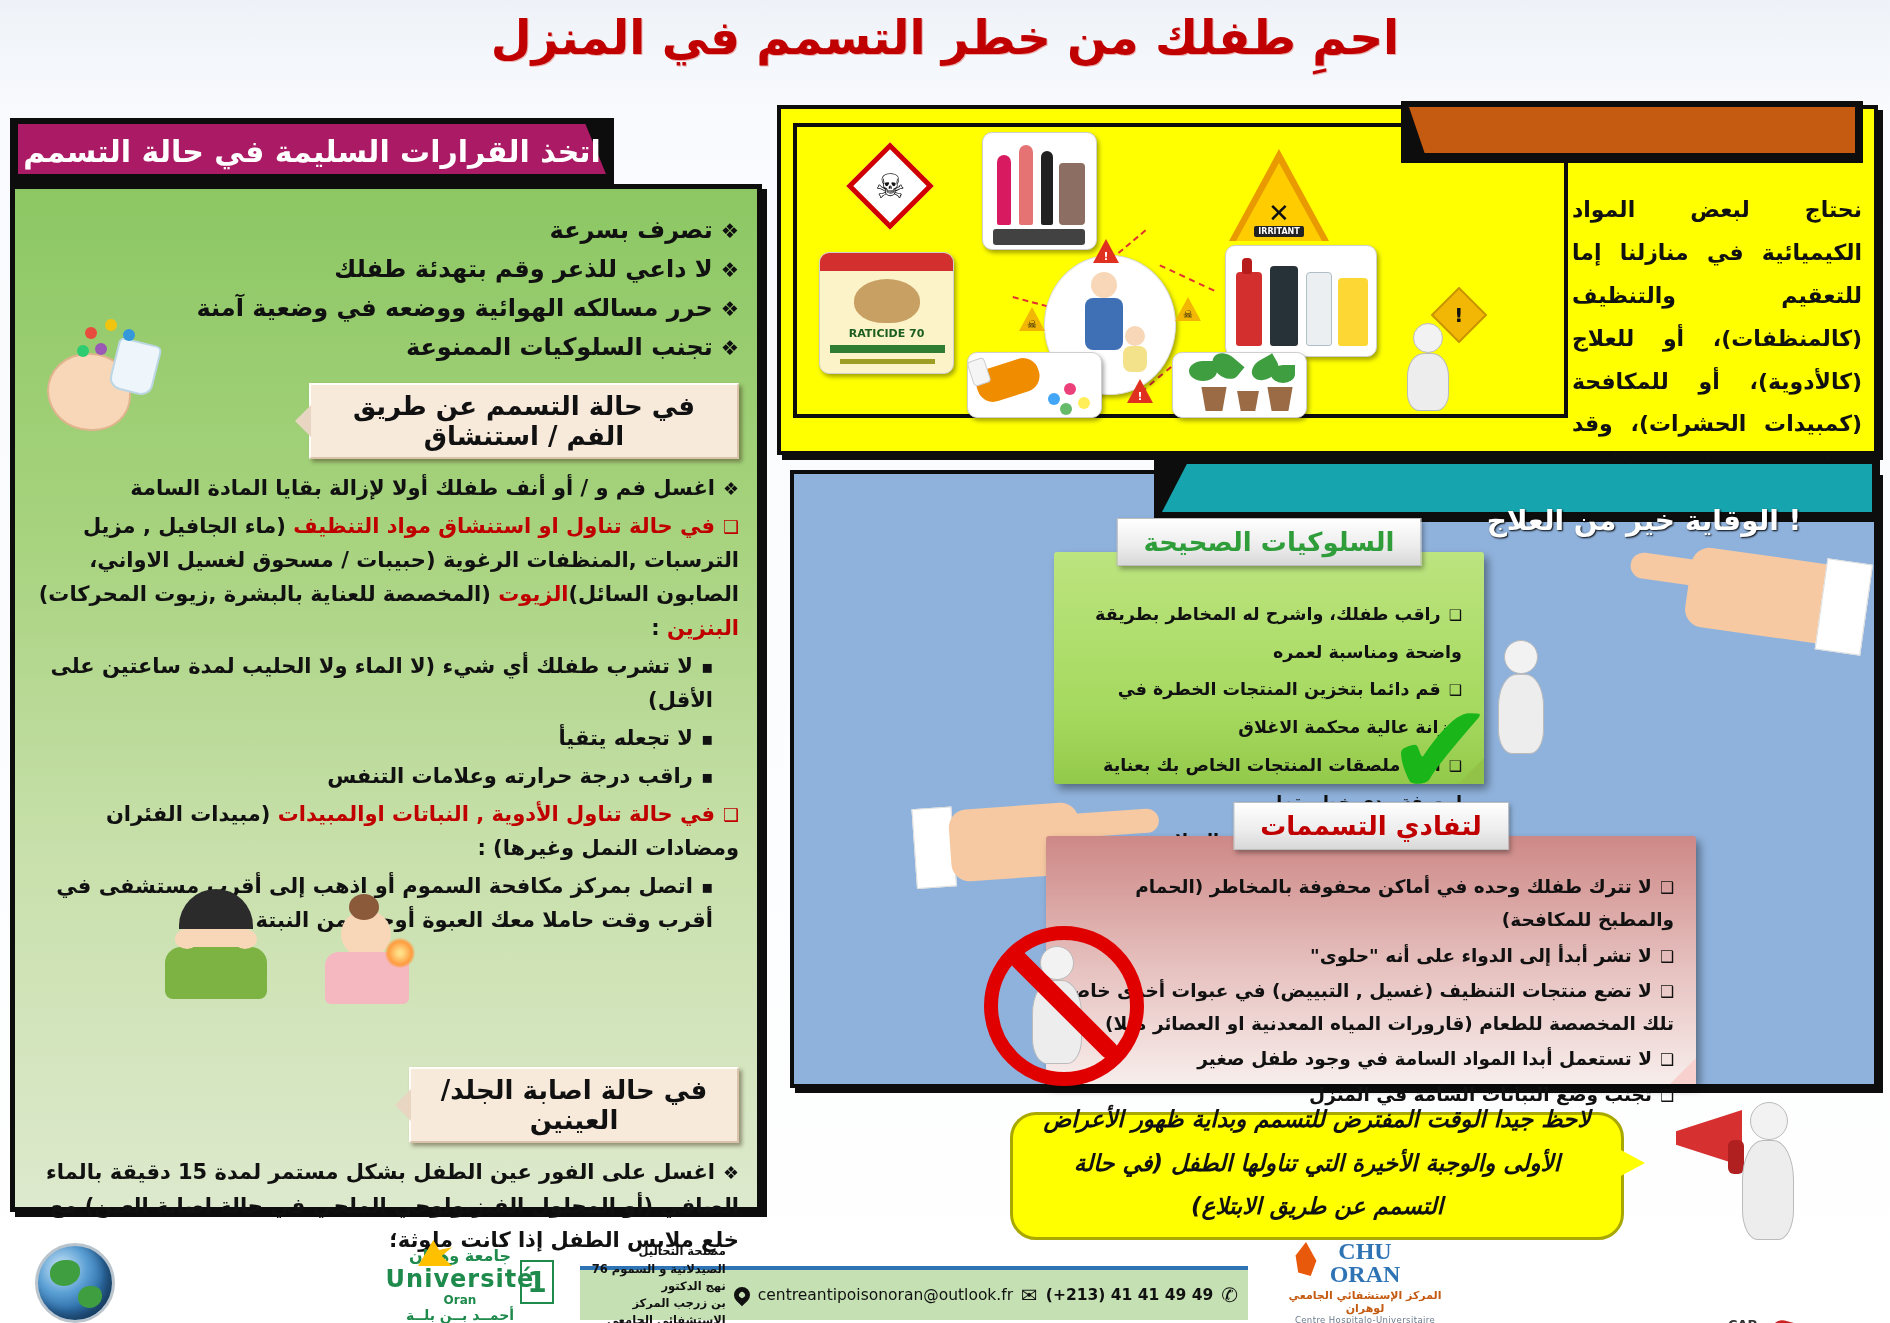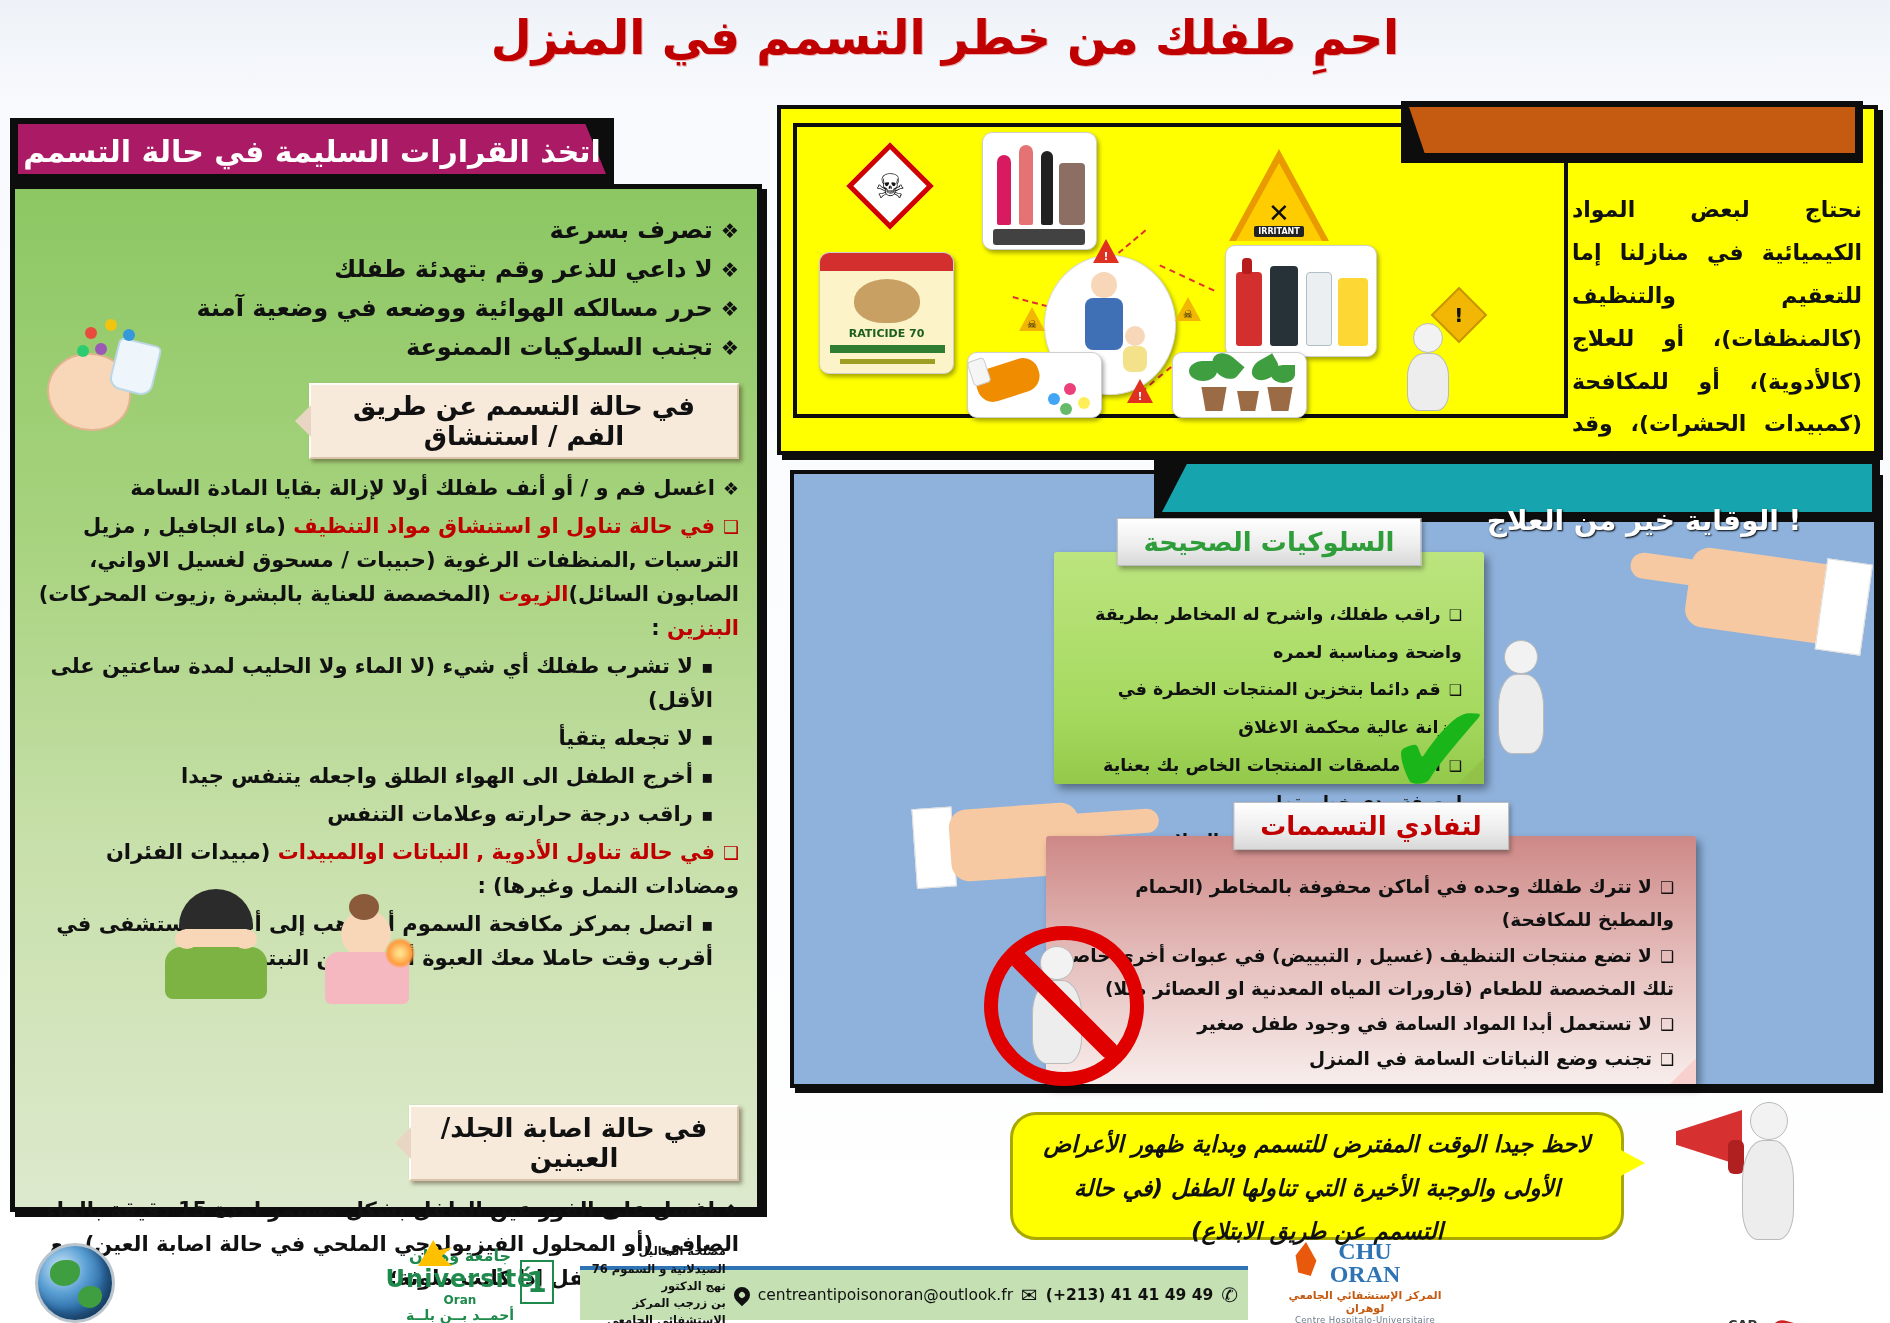--- a/index.html
+++ b/index.html
@@ -124,21 +124,21 @@
   .hand { position:absolute; }
   .palm { position:absolute; background:#f6c9a2; border-radius:18px; }
   .cuff { position:absolute; background:#fff; border:1px solid #ddd; }
   .bigcheck { position:absolute; color:#19b519; font-weight:bold; }
   .ban-circle { position:absolute; border:14px solid #e00000; border-radius:50%; }
   .ban-bar { position:absolute; background:#e00000; transform:rotate(45deg); border-radius:6px; }
 
   
   .bubble { position:absolute; left:1010px; top:1112px; width:614px; height:128px; background:#ffff00;
             border:3px solid #a8a800; border-radius:26px; direction:rtl; text-align:center;
-            display:flex; align-items:flex-start; padding:8px 24px; font-size:23px; font-weight:bold;
+            display:flex; align-items:flex-end; padding:8px 24px; font-size:23px; font-weight:bold;
             font-style:italic; color:#111; line-height:1.9; }
   .bubble::after { content:""; position:absolute; right:-24px; top:34px; border-top:14px solid transparent;
                    border-bottom:14px solid transparent; border-left:26px solid #ffff00; }
   .megaphone-man { position:absolute; left:1658px; top:1092px; width:210px; height:185px; }
   .mega-cone { position:absolute; left:18px; top:18px; width:66px; height:56px; background:#d63030;
                clip-path:polygon(100% 0,100% 100%,0 62%,0 38%); }
   .mega-grip { position:absolute; left:70px; top:48px; width:16px; height:34px; background:#b02020; border-radius:6px; }
 
   
   .footer-item { position:absolute; }
@@ -205,21 +205,20 @@
       <div class="dot" style="left:42px; top:26px; background:#2ecc71;"></div>
     </div>
 
     <div class="cream">في حالة التسمم عن طريق الفم / استنشاق</div>
 
     <ul class="plain blist">
       <li><span class="bullet">❖</span><span><span style="color: rgb(17, 17, 17);">اغسل  فم و / أو أنف طفلك أولا لإزالة بقايا المادة السامة</span></span></li>
       <li><span class="bullet red">❑</span><span><span style="color: rgb(192, 0, 0);">في حالة تناول او استنشاق مواد التنظيف </span><span style="color: rgb(17, 17, 17);">(ماء الجافيل , مزيل الترسبات ,المنظفات الرغوية (حبيبات / مسحوق لغسيل الاواني، الصابون السائل)</span><span style="color: rgb(192, 0, 0);">الزيوت </span><span style="color: rgb(17, 17, 17);">(المخصصة للعناية بالبشرة ,زيوت المحركات) </span><span style="color: rgb(192, 0, 0);">البنزين</span><span style="color: rgb(17, 17, 17);"> :</span></span></li>
       <li style="padding-right:26px;"><span class="bullet">▪</span><span><span style="color: rgb(17, 17, 17);">لا تشرب طفلك أي شيء  (لا الماء ولا الحليب لمدة ساعتين على الأقل)</span></span></li>
       <li style="padding-right:26px;"><span class="bullet">▪</span><span><span style="color: rgb(17, 17, 17);">لا تجعله يتقيأ</span></span></li>
-      <li style="padding-right:26px;"><span class="bullet">▪</span><span><span style="color: rgb(17, 17, 17);">أخرج الطفل الى الهواء الطلق واجعله يتنفس جيدا</span></span></li>
       <li style="padding-right:26px;"><span class="bullet">▪</span><span><span style="color: rgb(17, 17, 17);">راقب درجة حرارته وعلامات التنفس</span></span></li>
       <li><span class="bullet red">❑</span><span><span style="color: rgb(192, 0, 0);">في حالة تناول الأدوية , النباتات اوالمبيدات </span><span style="color: rgb(17, 17, 17);">(مبيدات الفئران ومضادات النمل وغيرها) :</span></span></li>
       <li style="padding-right:26px;"><span class="bullet">▪</span><span><span style="color: rgb(17, 17, 17);">اتصل بمركز مكافحة السموم أو اذهب إلى أقرب مستشفى في أقرب وقت حاملا معك  العبوة أوجزء من النبتة السامة</span></span></li>
     </ul>
 
     <div class="illus" style="left:150px; top:700px; width:105px; height:112px;">
       <div class="boy-face"></div>
         <div class="boy-hair"></div>
         <div class="boy-body"></div>
       <div class="boy-hand" style="left:10px;"></div>
@@ -371,20 +370,21 @@
     <div class="hand" style="left:120px; top:312px; width:260px; height:110px; transform:rotate(-4deg);">
       <div class="cuff" style="left:0; top:14px; width:40px; height:80px;"></div>
       <div class="palm" style="left:36px; top:18px; width:130px; height:72px;"></div>
       <div class="palm" style="left:150px; top:30px; width:96px; height:24px; border-radius:12px;"></div>
     </div>
 
     <div class="note pink" style="left:252px; top:362px; width:650px; height:248px; z-index:4;">
       <div class="tab red-t">لتفادي التسممات</div>
       <ul>
         <li><span class="bullet">❑</span><span>لا تترك طفلك وحده في أماكن محفوفة بالمخاطر (الحمام والمطبخ للمكافحة)</span></li>
+        <li><span class="bullet">❑</span><span>لا تشر أبدأ إلى الدواء على أنه "حلوى"</span></li>
         <li><span class="bullet">❑</span><span>لا تضع منتجات التنظيف (غسيل , التبييض) في  عبوات أخرى خاصة تلك المخصصة للطعام (قارورات المياه المعدنية او العصائر مثلا)</span></li>
         <li><span class="bullet">❑</span><span>لا تستعمل أبدا  المواد السامة في وجود طفل صغير</span></li>
         <li><span class="bullet">❑</span><span>تجنب وضع النباتات السامة في المنزل</span></li>
       </ul>
       <div class="curl"></div>
     </div>
 
     <div class="stickman" style="left:190px; top:452px; width:162px; height:162px; z-index:5;">
       <div class="sm-head" style="left:56px; top:20px; width:34px; height:34px;"></div>
       <div class="sm-body" style="left:48px; top:54px; width:50px; height:84px;"></div>

